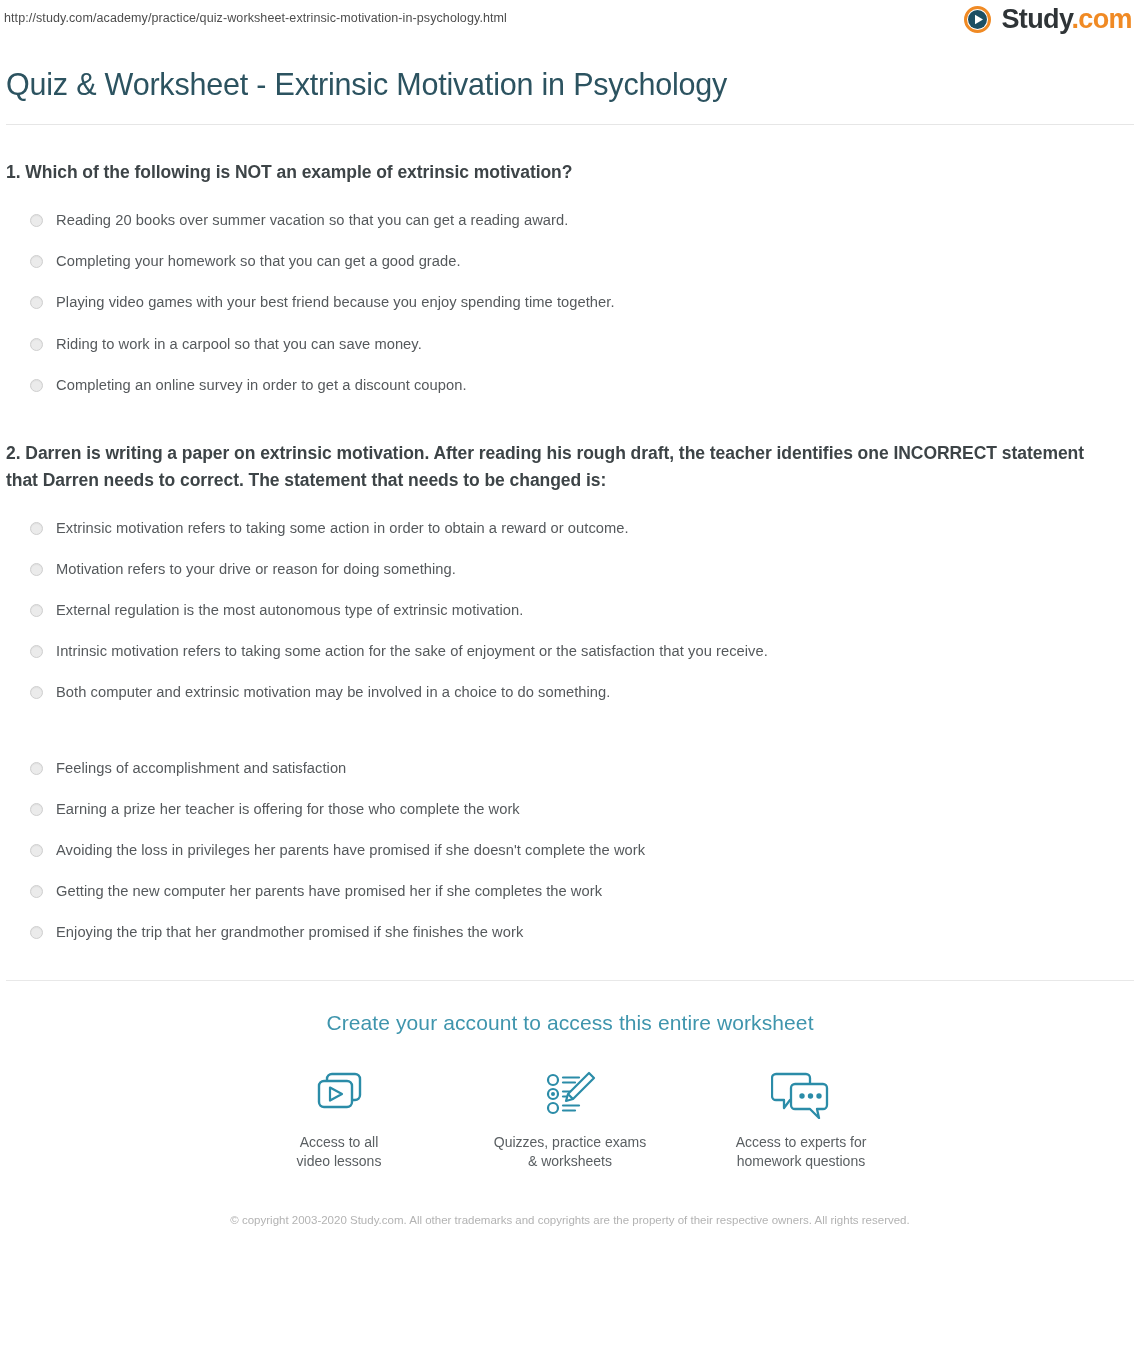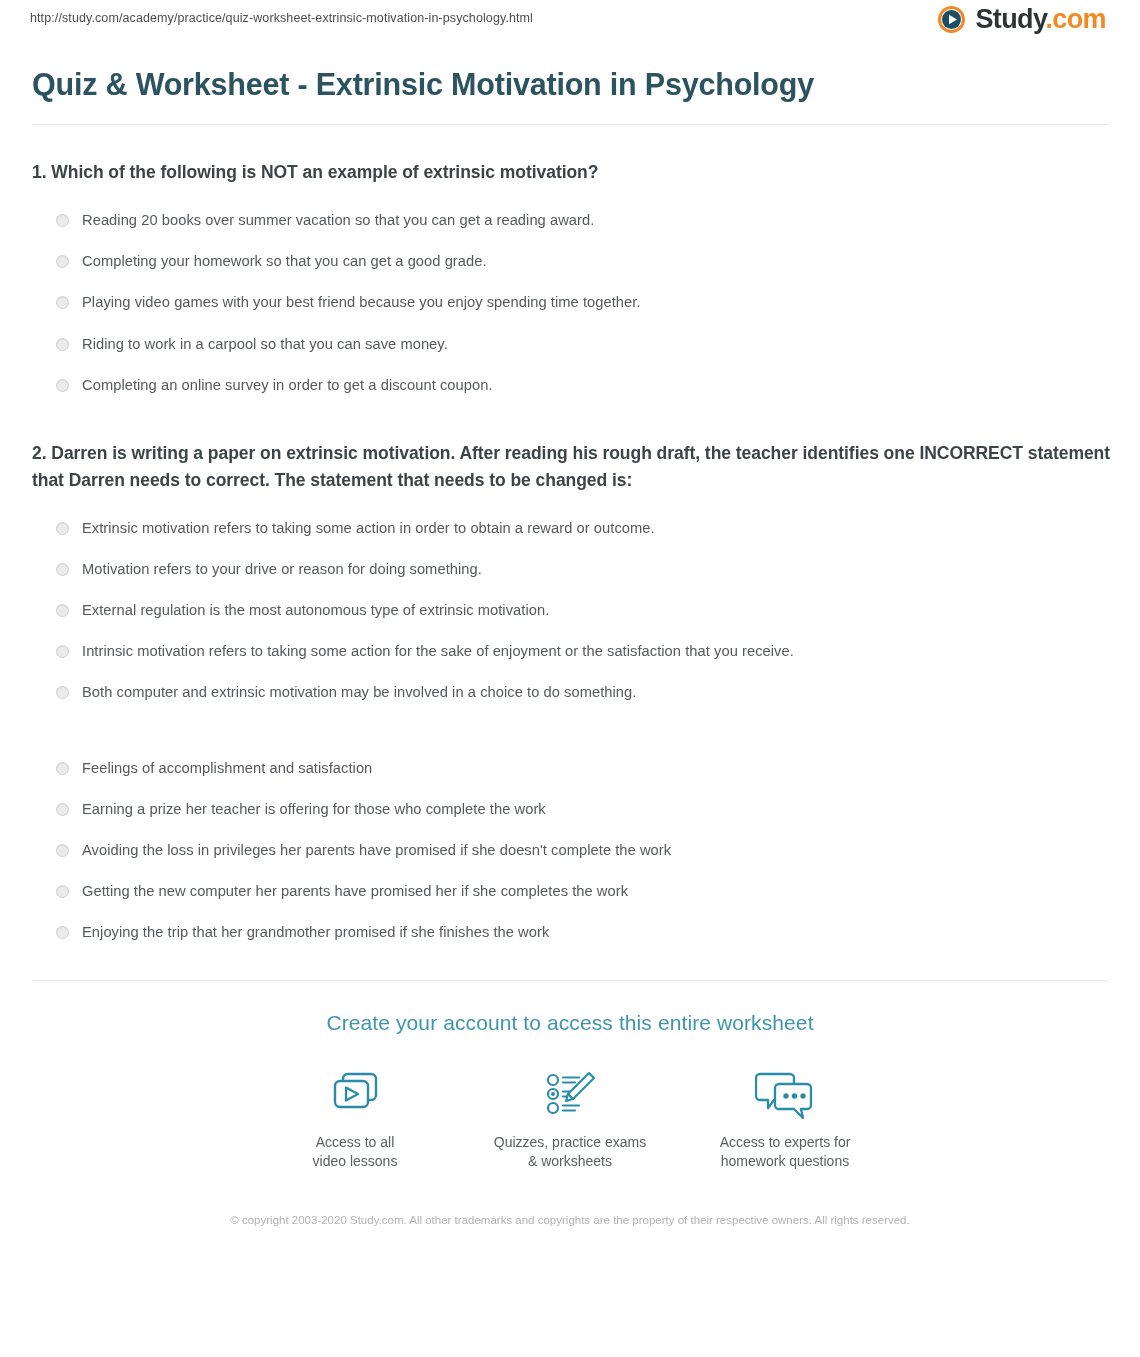--- a/index.html
+++ b/index.html
@@ -15,21 +15,21 @@
     color: #4a4a4a;
     -webkit-font-smoothing: antialiased;
     overflow: hidden;
     position: relative;
   }
 
   .page {
     width: 1140px;
     height: 1225px;
     box-sizing: border-box;
-    padding: 0 30px;
+    padding: 0 4px;
     position: relative;
   }
 
   
   .topbar {
     height: 48px;
     position: relative;
     display: flex;
     align-items: flex-start;
     justify-content: space-between;
@@ -59,21 +59,21 @@
     font-weight: 600;
     color: #2f3437;
     letter-spacing: -0.6px;
     line-height: 1;
   }
   .brand-dot { color: #f08a24; }
 
   
   .page-title {
     font-size: 30.5px;
-    font-weight: 700;
+    font-weight: 400;
     color: #2c5360;
     margin: 19px 0 0 2px;
     letter-spacing: -0.2px;
     line-height: 1.15;
   }
   .title-rule {
     border: 0;
     border-top: 1px solid #e6e6e6;
     margin: 22px 2px 0 2px;
   }
@@ -146,21 +146,21 @@
     font-size: 14px;
     color: #5c6163;
     margin: 10px 0 0 0;
     letter-spacing: 0.05px;
   }
 
   .features {
     display: flex;
     justify-content: center;
     margin-top: 28px;
-    gap: 0;
+    gap: 16px;
   }
   .feature {
     width: 215px;
     text-align: center;
   }
   .feature-icon {
     height: 62px;
     display: flex;
     align-items: center;
     justify-content: center;

